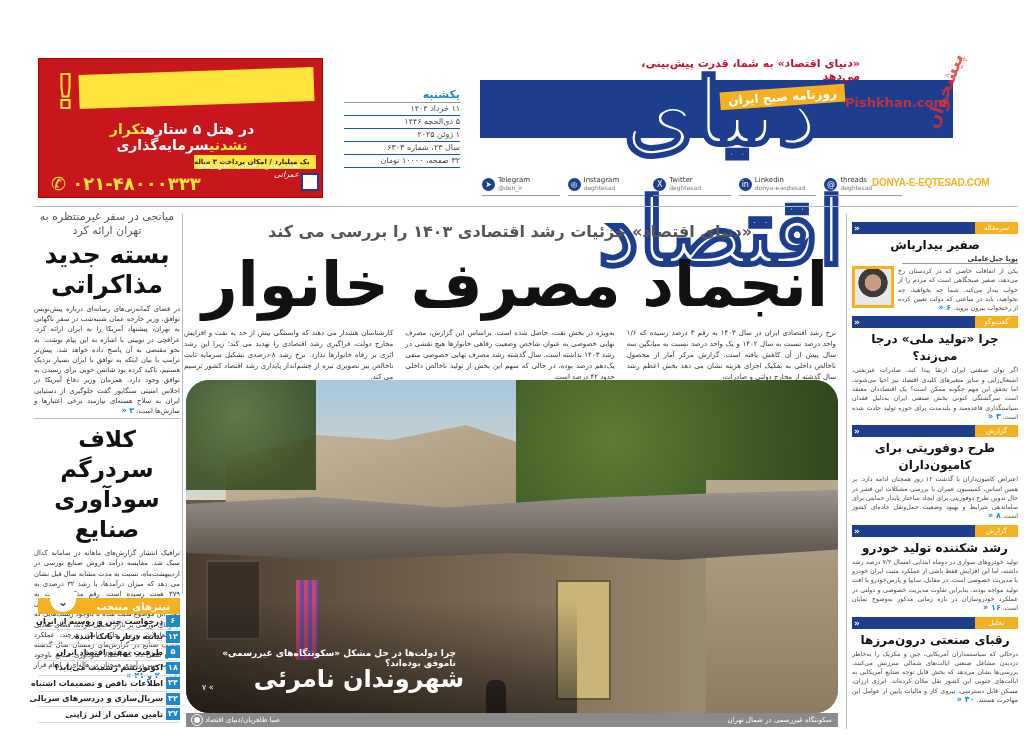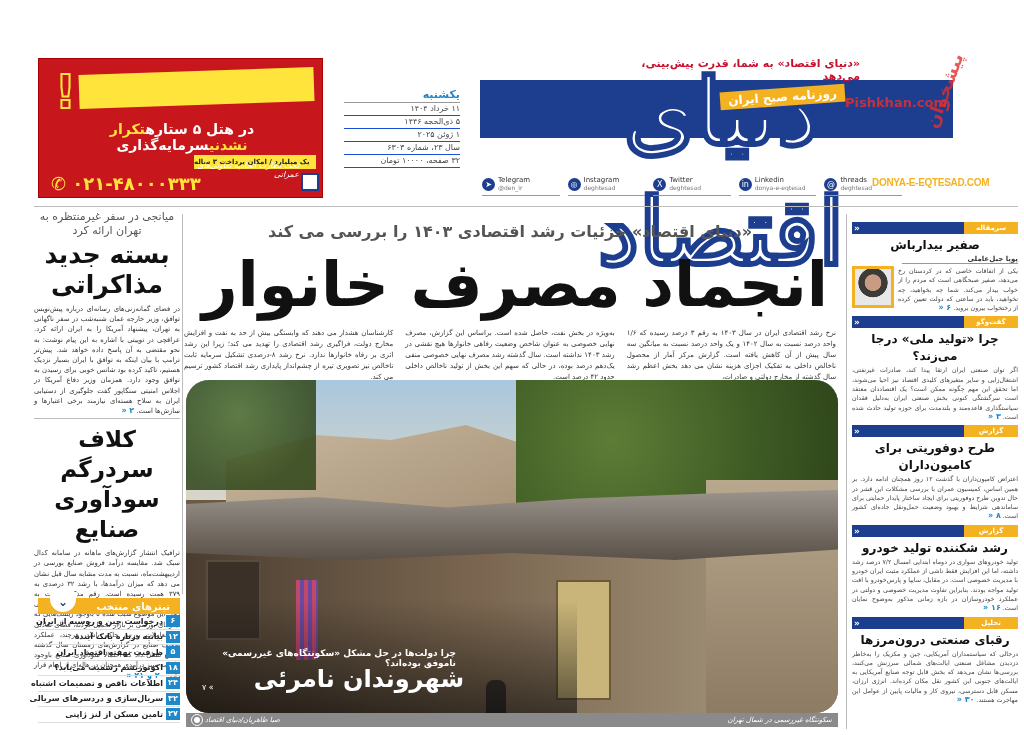--- a/index.html
+++ b/index.html
@@ -61,21 +61,21 @@
   .photo-wall { position: absolute; left: 0; top: 165px; width: 100%; height: 168px; background: linear-gradient(90deg, #4a3d30, #7a6650 45%, #9b8a72 80%, #b6a48a); }
   .photo-wall-r { position: absolute; left: 520px; top: 100px; width: 132px; height: 233px; background: linear-gradient(#b8a88d, #8d7b63); }
   .photo-door { position: absolute; left: 370px; top: 200px; width: 55px; height: 120px; background: #c9b57a; border: 2px solid #6b5a3a; }
   .photo-window { position: absolute; left: 20px; top: 180px; width: 55px; height: 80px; background: #3a3028; border: 2px solid #5a4c3c; }
   .photo-curtain { position: absolute; left: 110px; top: 200px; width: 22px; height: 80px; background: repeating-linear-gradient(90deg, #c0486a 0 4px, #6a4aa0 4px 8px); }
   .photo-child { position: absolute; left: 300px; top: 300px; width: 20px; height: 33px; background: #3a342e; border-radius: 8px 8px 0 0; }
   .photo-shade { position: absolute; left: 0; top: 220px; width: 60%; height: 113px; background: linear-gradient(transparent, rgba(0,0,0,0.55)); }
   .photo-q { position: absolute; left: 10px; top: 268px; width: 260px; font-size: 9px; font-weight: bold; color: #fff; direction: rtl; text-align: right; }
   .photo-title { position: absolute; left: 38px; top: 285px; width: 240px; font-size: 24px; font-weight: bold; color: #fff; direction: rtl; text-align: right; }
   .photo-ref { position: absolute; left: 16px; top: 303px; font-size: 8px; color: #fff; }
-  .photo-caption-bar { left: 186px; top: 713px; width: 652px; height: 14px; background: #8a8a8a; display: flex; justify-content: space-between; align-items: center; padding: 0 6px; font-style: italic; }
+  .photo-caption-bar { left: 186px; top: 713px; width: 652px; height: 14px; background: #8a8a8a; display: flex; justify-content: space-between; align-items: center; padding: 0 6px; }
   .cap-text { font-size: 7px; color: #fff; direction: rtl; }
   .camera-icon { width: 10px; height: 10px; border-radius: 50%; background: #fff; border: 2px solid #8a8a8a; outline: 1px solid #fff; margin-right: 3px; }
   .credit { display: flex; align-items: center; }
 
   
   .left-col { left: 34px; top: 210px; width: 146px; direction: rtl; }
   .lc-kicker { font-size: 11px; color: #555; text-align: center; line-height: 14px; }
   .lc-title { font-size: 25px; font-weight: bold; text-align: center; line-height: 30px; color: #111; margin-top: 2px; }
   .lc-body { font-size: 6.8px; line-height: 10.2px; color: #333; text-align: justify; margin-top: 4px; }
   .lc-title2 { font-size: 23px; font-weight: bold; text-align: center; line-height: 30px; color: #111; }
@@ -84,21 +84,21 @@
   .feat-header { height: 16px; background: #f4b223; position: relative; display: flex; align-items: center; justify-content: flex-start; padding-right: 10px; }
   .feat-header-label { font-size: 10px; color: #fff; font-weight: bold; }
   .feat-chevron { position: absolute; left: 12px; top: -6px; width: 26px; height: 20px; background: #fff; border-radius: 0 0 14px 14px; display: flex; align-items: center; justify-content: center; color: #1d3d8f; font-size: 12px; font-weight: bold; }
   .feat-item { display: flex; align-items: center; gap: 3px; height: 15.5px; border-bottom: 1px solid #ddd; }
   .feat-num { width: 14px; height: 12px; background: #1e88c8; color: #fff; font-size: 8px; font-weight: bold; text-align: center; line-height: 12px; flex-shrink: 0; }
   .feat-label { font-size: 8px; font-weight: bold; color: #222; white-space: nowrap; }
 
   
   .right-col { left: 852px; top: 222px; width: 166px; direction: rtl; }
   .sec-bar { height: 12px; display: flex; margin-bottom: 3px; }
-  .sec-label { width: 54px; background: #f4b223; color: #fff; font-size: 7px; font-weight: bold; text-align: center; line-height: 12px; }
+  .sec-label { width: 43px; background: #f4b223; color: #fff; font-size: 7px; font-weight: normal; text-align: center; line-height: 12px; }
   .sec-blue { flex: 1; background: #1d3d8f; color: #fff; font-size: 9px; text-align: left; padding-left: 2px; line-height: 12px; font-weight: bold; }
   .rc-title { font-size: 12px; font-weight: bold; text-align: center; color: #111; line-height: 17px; }
   .rc-author { font-size: 7px; font-weight: bold; color: #333; border-bottom: 1px solid #999; margin: 1px 0 2px 50px; }
   .rc-body { font-size: 6.3px; line-height: 9.3px; color: #444; text-align: justify; }
   .rc-block { margin-bottom: 4px; }
   .portrait { float: left; width: 42px; height: 42px; background: #f4b223; padding: 3px; margin: 0 4px 2px 0; }
   .portrait-inner { width: 100%; height: 100%; background: radial-gradient(circle at 50% 38%, #c99b82 0 28%, #3d3a37 30% 50%, #e8e8e8 52%); }
 </style>
 </head>
 <body>

